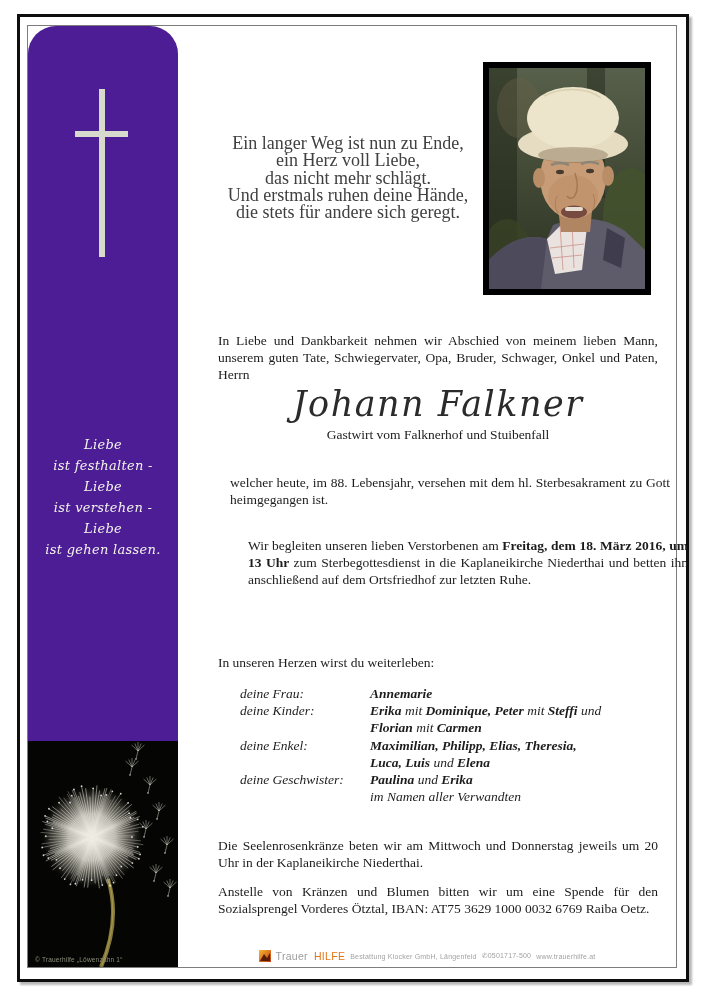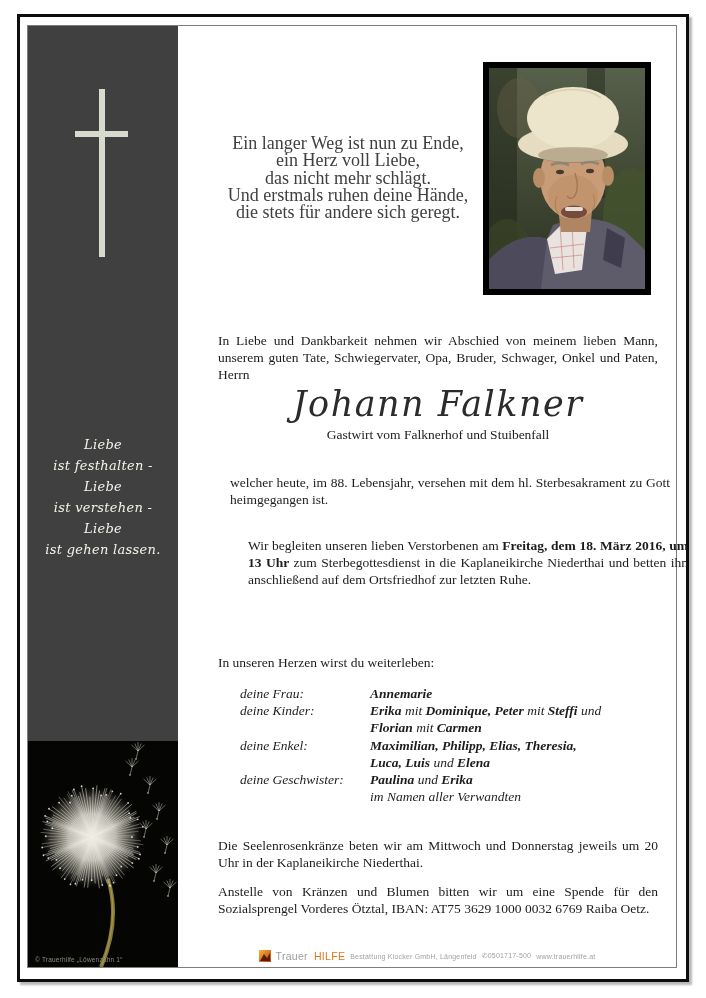--- a/index.html
+++ b/index.html
@@ -10,21 +10,21 @@
   .frame-outer {
     position:absolute; left:17px; top:14px; width:666px; height:962px;
     border:3px solid #0e0e0e; background:#ffffff;
     box-shadow:3px 3px 2px rgba(0,0,0,0.28);
   }
   .frame-inner {
     position:absolute; left:7px; top:8px; right:9px; bottom:11px;
     border:1px solid #7d7d7d; display:flex; background:#ffffff;
   }
   
-  .sidebar { position:relative; width:150px; background:#404040; flex:0 0 150px; }
+  .sidebar { position:relative; width:150px; background:#4c1d95; flex:0 0 150px;border-radius:28px; }
   .cross-v { position:absolute; left:71px; top:63px; width:6px; height:168px; background:#d6dbcd; }
   .cross-h { position:absolute; left:47px; top:105px; width:53px; height:6px; background:#d6dbcd; }
   .sidebar-poem {
     position:absolute; top:408px; left:0; width:100%;
     text-align:center; color:#f3f3ea;
     font-family:"DejaVu Serif", serif; font-style:italic;
     font-size:13px; line-height:21px; letter-spacing:0.3px;
   }
   .dandelion-wrap { position:absolute; left:0; bottom:0; width:150px; height:226px; }
   .photo-credit {

